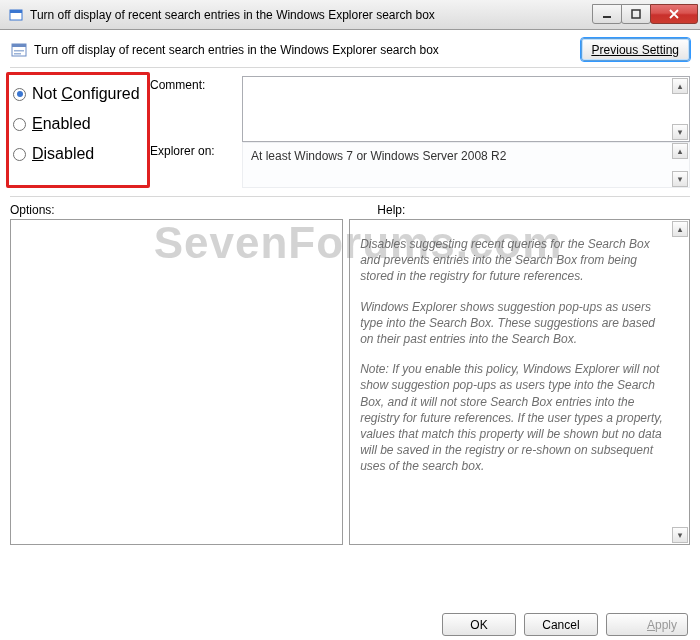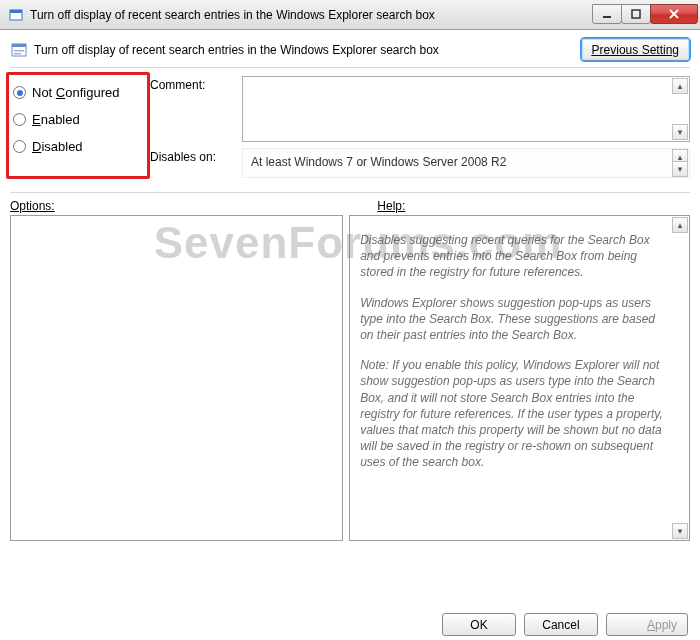--- a/index.html
+++ b/index.html
@@ -32,39 +32,39 @@
   .btn { min-width:88px; height:23px; padding:0 10px; border:1px solid #8a8a8a; background:linear-gradient(to bottom,#fefefe,#e6e6e6); border-radius:3px; font-size:12px; display:flex; align-items:center; justify-content:center; cursor:default; }
   .btn u { text-decoration:underline; }
   .btn.focus { outline:1px solid #3399ff; box-shadow:inset 0 0 0 1px #bde0ff; border-color:#5b9dd9;text-decoration:underline;}
   .btn.disabled { color:#9a9a9a;padding-left:40px; }
   hr.sep { border:none; border-top:1px solid #d8d8d8; margin:6px 0 8px 0; }
 
   
   .config-row { display:flex; }
   .radio-group { width:140px; }
   .radio-highlight { border:3px solid #e02020; padding:6px 6px 6px 4px; margin-left:-4px; margin-top:-4px; border-radius:2px;}
-  .radio-item { display:flex; align-items:center; margin:4px 0 12px 0; font-size:13px; }
+  .radio-item { display:flex; align-items:center; margin:4px 0 12px 0; font-size:16px; }
   .radio { width:13px; height:13px; border:1px solid #707070; border-radius:50%; margin-right:6px; background:#fff; display:flex; align-items:center; justify-content:center;}
   .radio.checked::after{ content:""; width:6px; height:6px; background:#3a76d1; border-radius:50%; }
   .radio-label u { text-decoration:underline; }
 
   .field-col { flex:1; display:flex; flex-direction:column; }
-  .field-row { display:flex; margin-bottom:6px; }
+  .field-row { display:flex; }
   .field-label { width:92px; padding-top:2px; font-size:12px; }
   .textarea {
     flex:1; height:66px; border:1px solid #abadb3; background:#fff; position:relative; overflow:hidden;
   }
   .scroll-arrow { position:absolute; right:1px; width:16px; height:16px; border:1px solid #bfbfbf; background:linear-gradient(to bottom,#fdfdfd,#e6e6e6); display:flex; align-items:center; justify-content:center; font-size:9px; color:#555;}
   .scroll-arrow.up{ top:1px;} .scroll-arrow.down{ bottom:1px;}
-  .supported-box { flex:1; height:30px; border:1px solid #eceef1; background:#fcfdfe; position:relative; padding:6px 20px 0 8px; font-size:12px; color:#333;}
+  .supported-box { flex:1; height:46px; border:1px solid #eceef1; background:#fcfdfe; position:relative; padding:6px 20px 0 8px; font-size:12px; color:#333;}
   .supported-box .scroll-arrow.up{ top:0;} .supported-box .scroll-arrow.down{ bottom:0;}
   hr.sep2 { border:none; border-top:1px solid #d8d8d8; margin:8px 0 6px 0; }
 
   
-  .panes-labels{ display:flex;text-decoration:underline; }
+  .panes-labels{ display:flex; }
   .panes-labels .lbl-left{ width:50%; } .panes-labels .lbl-right{ width:50%; padding-left:6px;margin-left:43px;}
   .panes { display:flex; height:326px; margin-top:2px; }
   .pane { border:1px solid #9c9c9c; background:#fff; position:relative; overflow:hidden;}
   .pane.left { width:49%; margin-right:6px;}
   .pane.right { flex:1; padding:16px 22px 8px 10px; font-size:12px; color:#6f6f6f; line-height:1.35;}
   .pane.right p { margin:0 0 14px 0;font-style:italic; }
   .pane .scroll-arrow.up{ top:1px;} .pane .scroll-arrow.down{ bottom:1px;}
 
   
   .bottom-bar { position:absolute; right:12px; bottom:4px; display:flex; gap:8px; }
@@ -147,21 +147,21 @@
 
     <div class="field-col">
       <div class="field-row">
         <div class="field-label">Comment:</div>
         <div class="textarea">
           <div class="scroll-arrow up">▴</div>
           <div class="scroll-arrow down">▾</div>
         </div>
       </div>
       <div class="field-row">
-        <div class="field-label">Disables on:</div>
+        <div class="field-label">Explorer on:</div>
         <div class="supported-box">
           <span>At least Windows 7 or Windows Server 2008 R2</span>
           <div class="scroll-arrow up">▴</div>
           <div class="scroll-arrow down">▾</div>
         </div>
       </div>
     </div>
   </div>
 
   <hr class="sep2">

